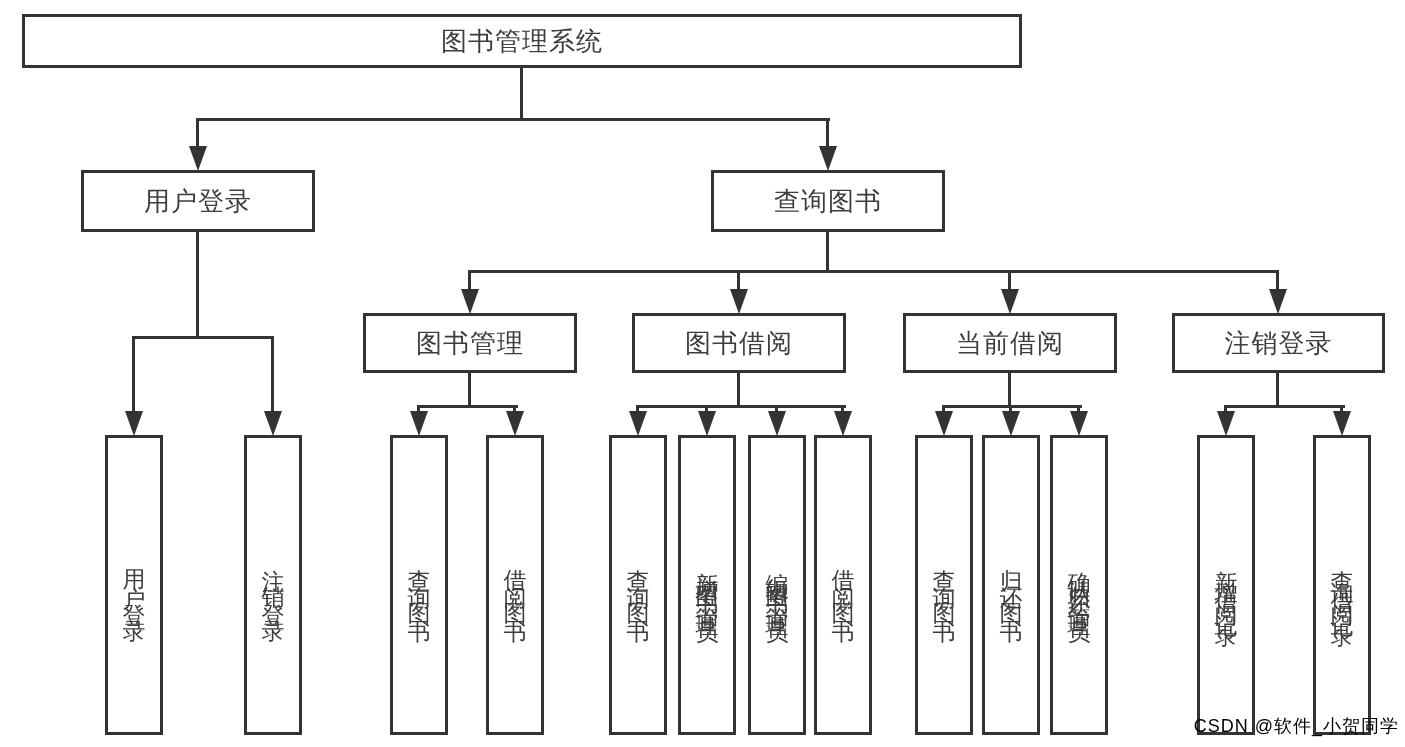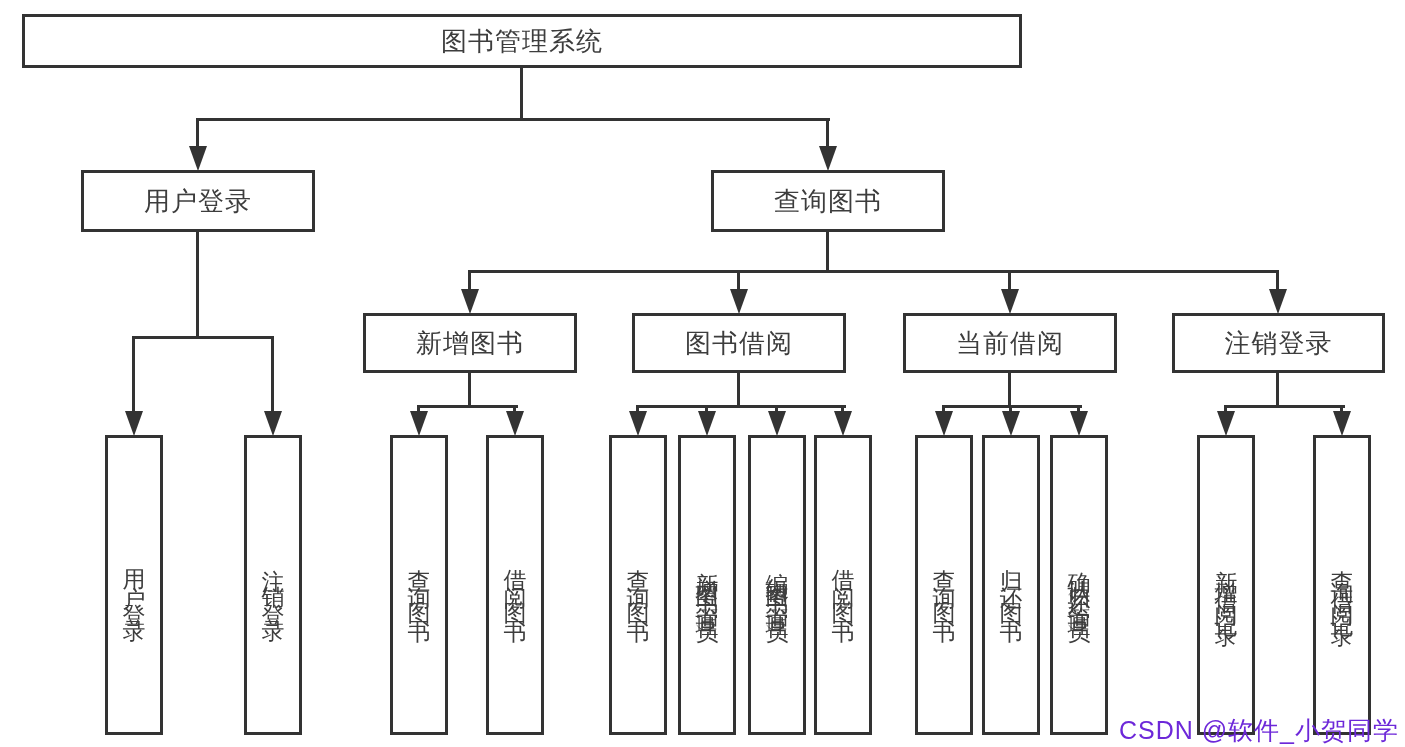--- a/index.html
+++ b/index.html
@@ -55,22 +55,22 @@
     width: 0; height: 0;
     border-left: 9px solid transparent;
     border-right: 9px solid transparent;
     border-top: 25px solid #333333;
   }
   
   .watermark {
     position: absolute;
     top: 714px;
     right: 6px;
-    font-size: 25px;
-    color: #6d28d9;
+    font-size: 18px;
+    color: #000000;
     letter-spacing: 1px;
     z-index: 5;
     white-space: nowrap;
   }
 </style>
 </head>
 <body>
 
 <div class="canvas">
 
@@ -104,21 +104,21 @@
   <div class="vline" style="left:468px; top:270px; height:21px;"></div>
   <div class="arrow" style="left:461px; top:289px;"></div>
   <div class="vline" style="left:737px; top:270px; height:21px;"></div>
   <div class="arrow" style="left:730px; top:289px;"></div>
   <div class="vline" style="left:1008px; top:270px; height:21px;"></div>
   <div class="arrow" style="left:1001px; top:289px;"></div>
   <div class="vline" style="left:1276px; top:270px; height:21px;"></div>
   <div class="arrow" style="left:1269px; top:289px;"></div>
 
   <div class="box" style="left:363px; top:313px; width:214px; height:60px;">
-    <span>新增图书</span>
+    <span>图书管理</span>
   </div>
   <div class="box" style="left:632px; top:313px; width:214px; height:60px;text-align:right;">
     <span>图书借阅</span>
   </div>
   <div class="box" style="left:903px; top:313px; width:214px; height:60px;">
     <span>当前借阅</span>
   </div>
   <div class="box" style="left:1172px; top:313px; width:213px; height:60px;">
     <span>注销登录</span>
   </div>

